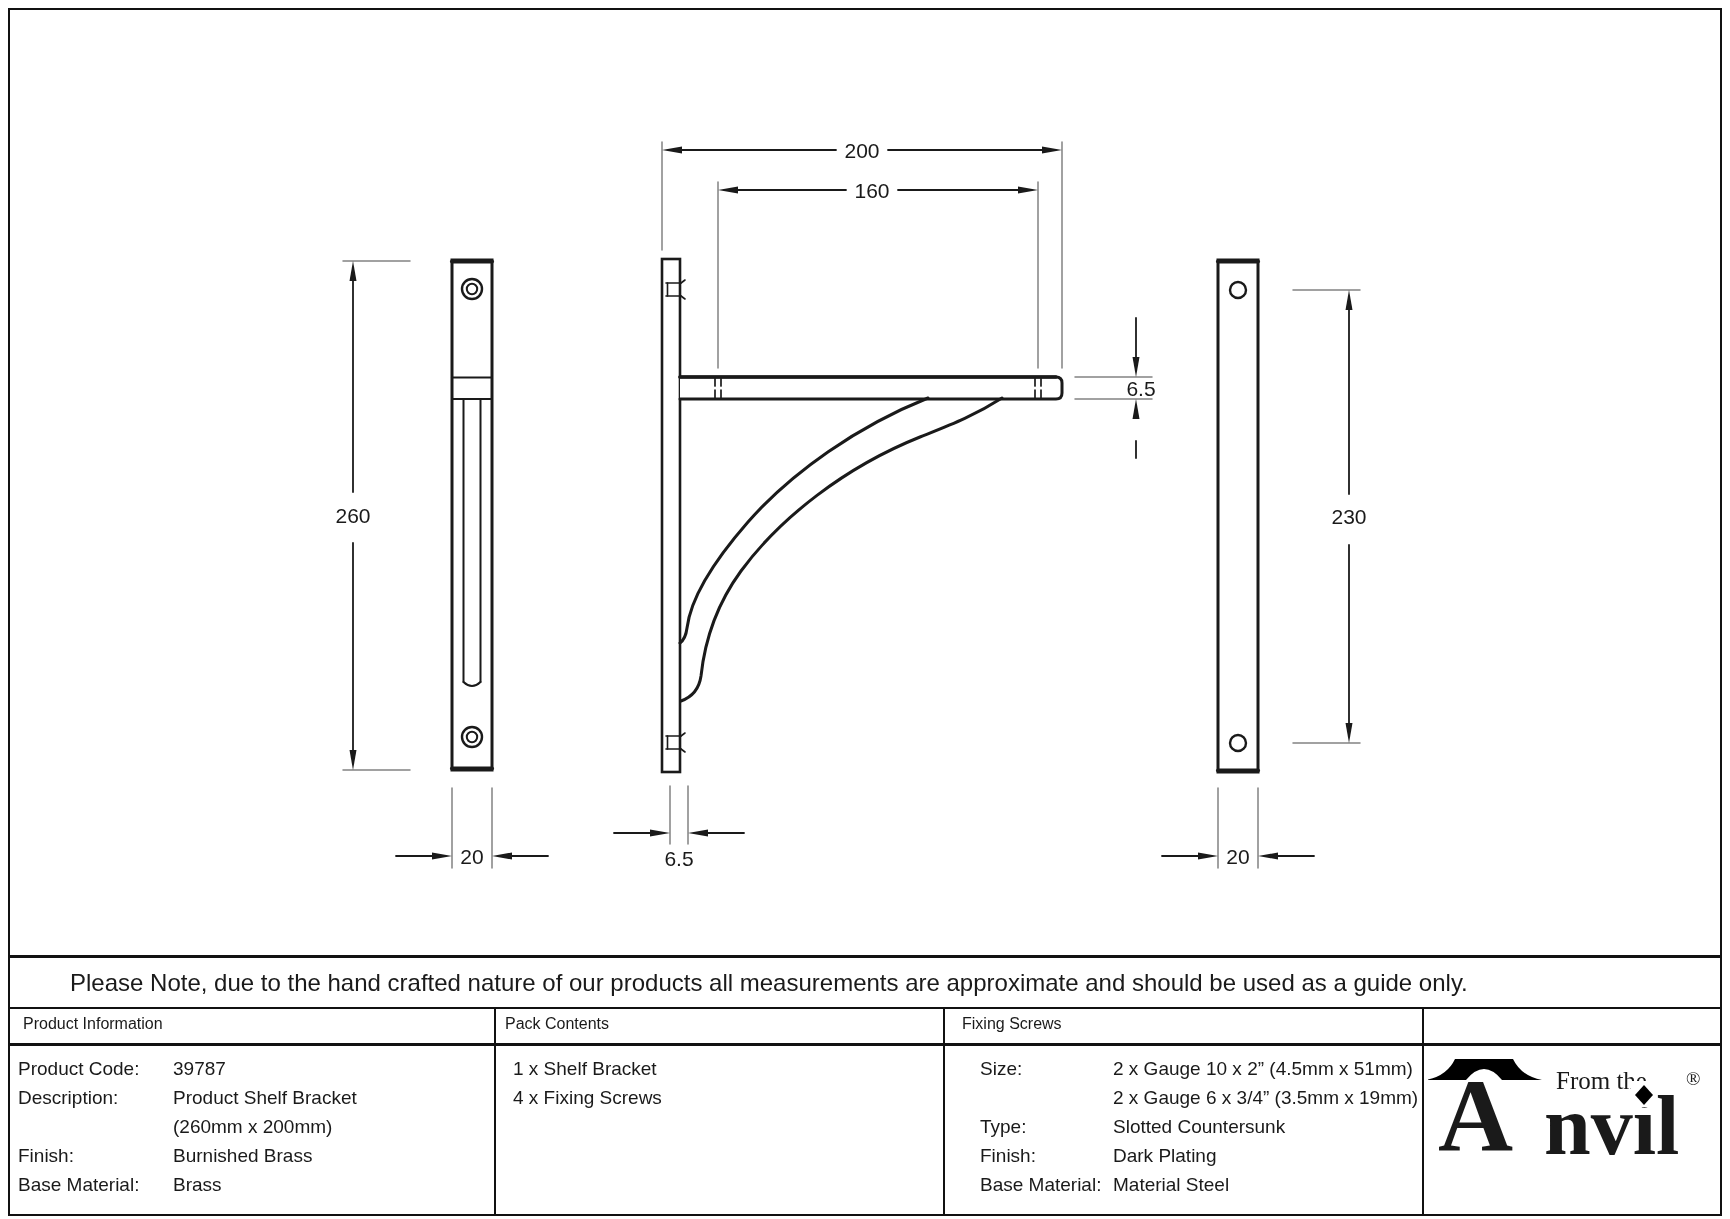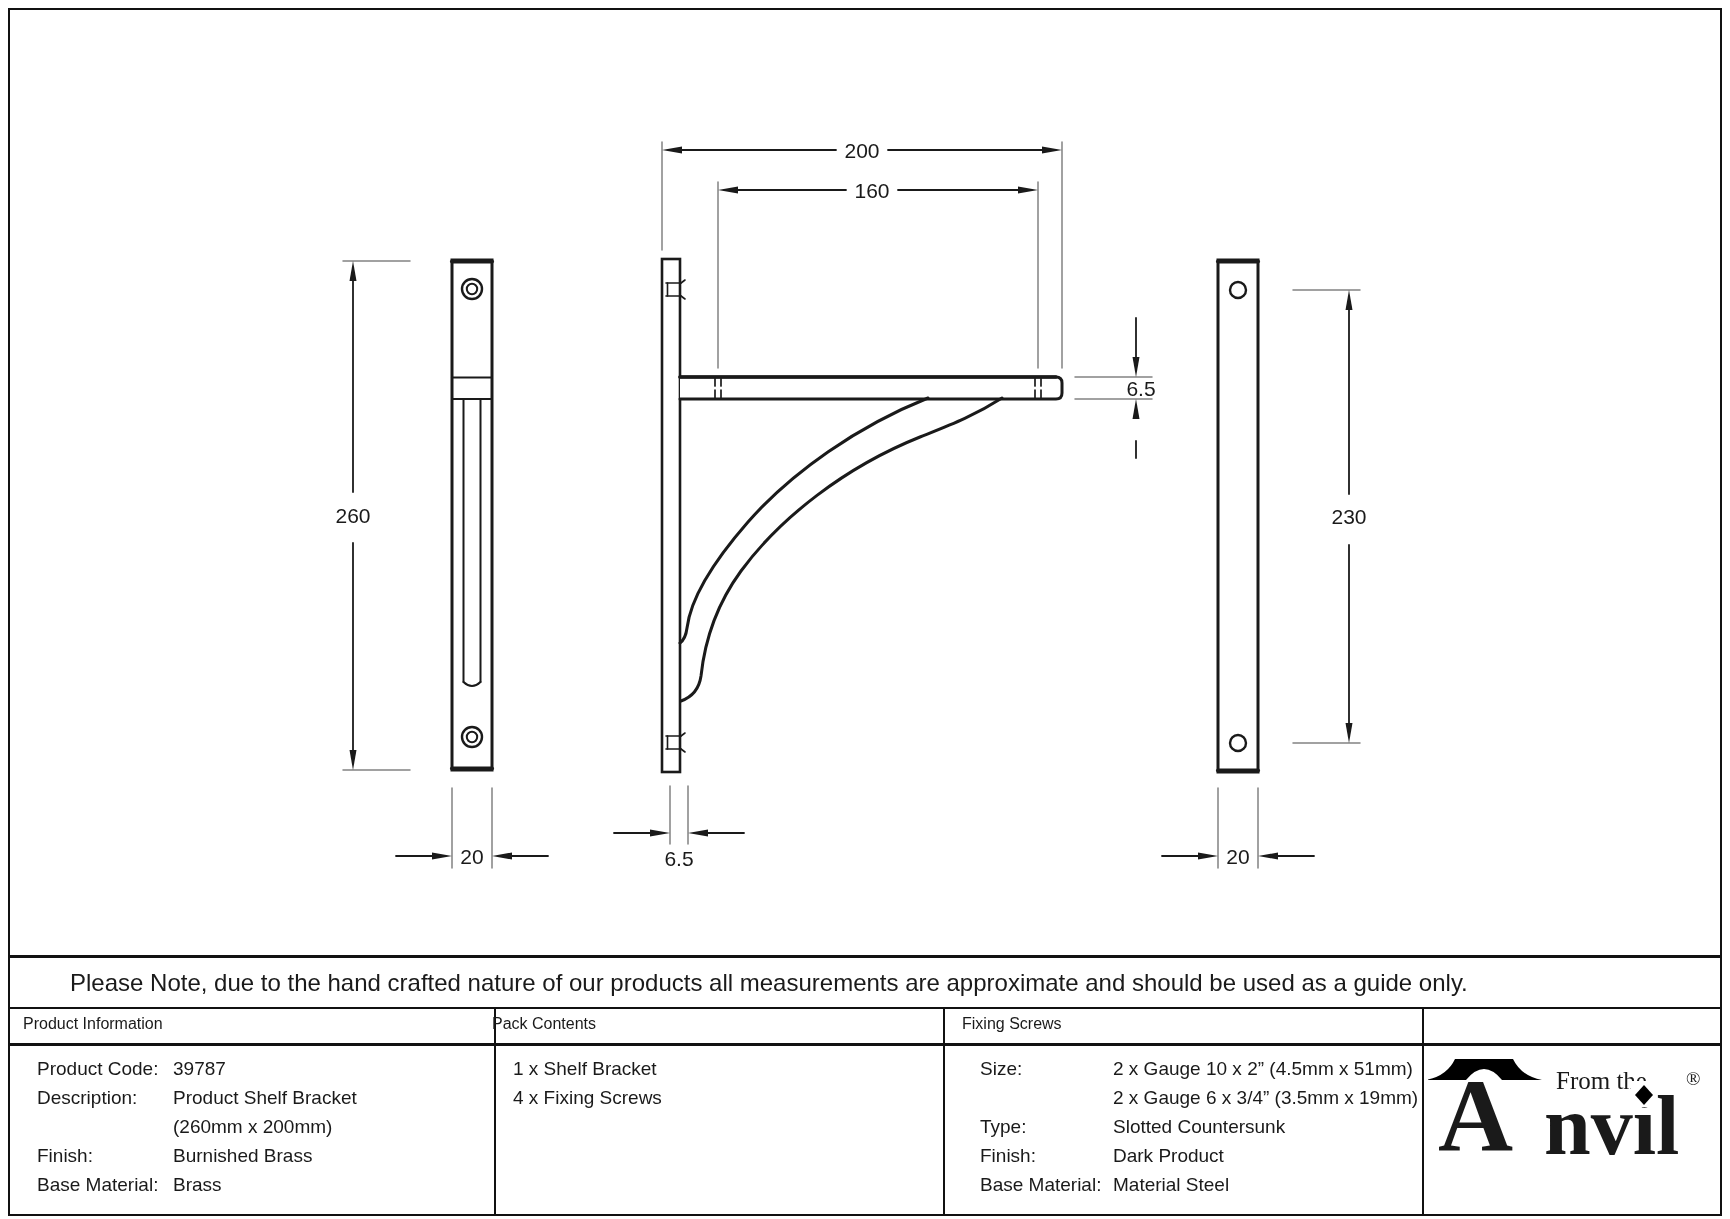--- a/index.html
+++ b/index.html
@@ -9,21 +9,21 @@
   #drawing-svg{left:0;top:0;}
   svg text{font-family:"Liberation Sans",sans-serif;fill:#1a1a1a;}
   .dim-text{font-size:21px;}
   #note-band{left:8px;top:955px;width:1714px;height:52px;border-top:3.5px solid #111;box-sizing:border-box;}
   #note-text{left:22px;top:969px;font-size:24px;margin-left:48px;}
   #header-row{left:8px;top:1007px;width:1714px;height:39px;border-top:2px solid #111;border-bottom:3px solid #111;box-sizing:border-box;}
   .vdiv{top:1007px;width:2px;height:209px;background:#111;}
   .th{top:1015px;font-size:16px;}
   .cell-text{font-size:19px;}
   .r1{top:1058px}.r2{top:1087px}.r3{top:1116px}.r4{top:1145px}.r5{top:1174px}
-  .pi-label{left:37px}.pi-value{left:173px}
+  .pi-label{left:18px}.pi-value{left:173px}
   .pc-item{left:513px}
   .fs-label{left:980px}.fs-value{left:1113px}
   #logo-svg{left:1428px;top:1047px;}
   .logo-serif{font-family:"Liberation Serif",serif;}
 </style>
 </head>
 <body>
 
 <div class="abs" id="page-border"></div>
 
@@ -175,21 +175,21 @@
 
 <div class="abs" id="note-band"></div>
 <div class="abs" id="note-text">Please Note, due to the hand crafted nature of our products all measurements are approximate and should be used as a guide only.</div>
 
 <div class="abs" id="header-row"></div>
 <div class="abs vdiv" style="left:494px"></div>
 <div class="abs vdiv" style="left:943px"></div>
 <div class="abs vdiv" style="left:1422px"></div>
 
 <div class="abs th" style="left:23px">Product Information</div>
-<div class="abs th" style="left:492px">Pack Contents</div>
+<div class="abs th" style="left:505px">Pack Contents</div>
 <div class="abs th" style="left:962px">Fixing Screws</div>
 
 <div class="abs cell-text r1 pi-label">Product Code:</div>
 <div class="abs cell-text r1 pi-value">39787</div>
 <div class="abs cell-text r2 pi-label">Description:</div>
 <div class="abs cell-text r2 pi-value">Product Shelf Bracket</div>
 <div class="abs cell-text r3 pi-value">(260mm x 200mm)</div>
 <div class="abs cell-text r4 pi-label">Finish:</div>
 <div class="abs cell-text r4 pi-value">Burnished Brass</div>
 <div class="abs cell-text r5 pi-label">Base Material:</div>
@@ -197,21 +197,21 @@
 
 <div class="abs cell-text r1 pc-item">1 x Shelf Bracket</div>
 <div class="abs cell-text r2 pc-item">4 x Fixing Screws</div>
 
 <div class="abs cell-text r1 fs-label">Size:</div>
 <div class="abs cell-text r1 fs-value">2 x Gauge 10 x 2” (4.5mm x 51mm)</div>
 <div class="abs cell-text r2 fs-value">2 x Gauge 6 x 3/4” (3.5mm x 19mm)</div>
 <div class="abs cell-text r3 fs-label">Type:</div>
 <div class="abs cell-text r3 fs-value">Slotted Countersunk</div>
 <div class="abs cell-text r4 fs-label">Finish:</div>
-<div class="abs cell-text r4 fs-value">Dark Product</div>
+<div class="abs cell-text r4 fs-value">Dark Plating</div>
 <div class="abs cell-text r5 fs-label">Base Material:</div>
 <div class="abs cell-text r5 fs-value">Material Steel</div>
 
 <svg class="abs" id="logo-svg" width="292" height="132" viewBox="0 0 292 132">
   <g>
     <text x="10" y="104" class="logo-serif" font-size="104" font-weight="bold" fill="#000">A</text>
     <path d="M -2,33 Q 19,29 27,12 L 85,12 Q 93,29 114,33 L 74,33 Q 65,22 56,22 Q 47,22 38,33 Z" fill="#000" stroke="none"></path>
   </g>
   <text x="128" y="42" class="logo-serif" font-size="25" fill="#000">From the</text>
   <text x="116" y="107" class="logo-serif" font-size="84" font-weight="bold" fill="#000">nvil</text>

